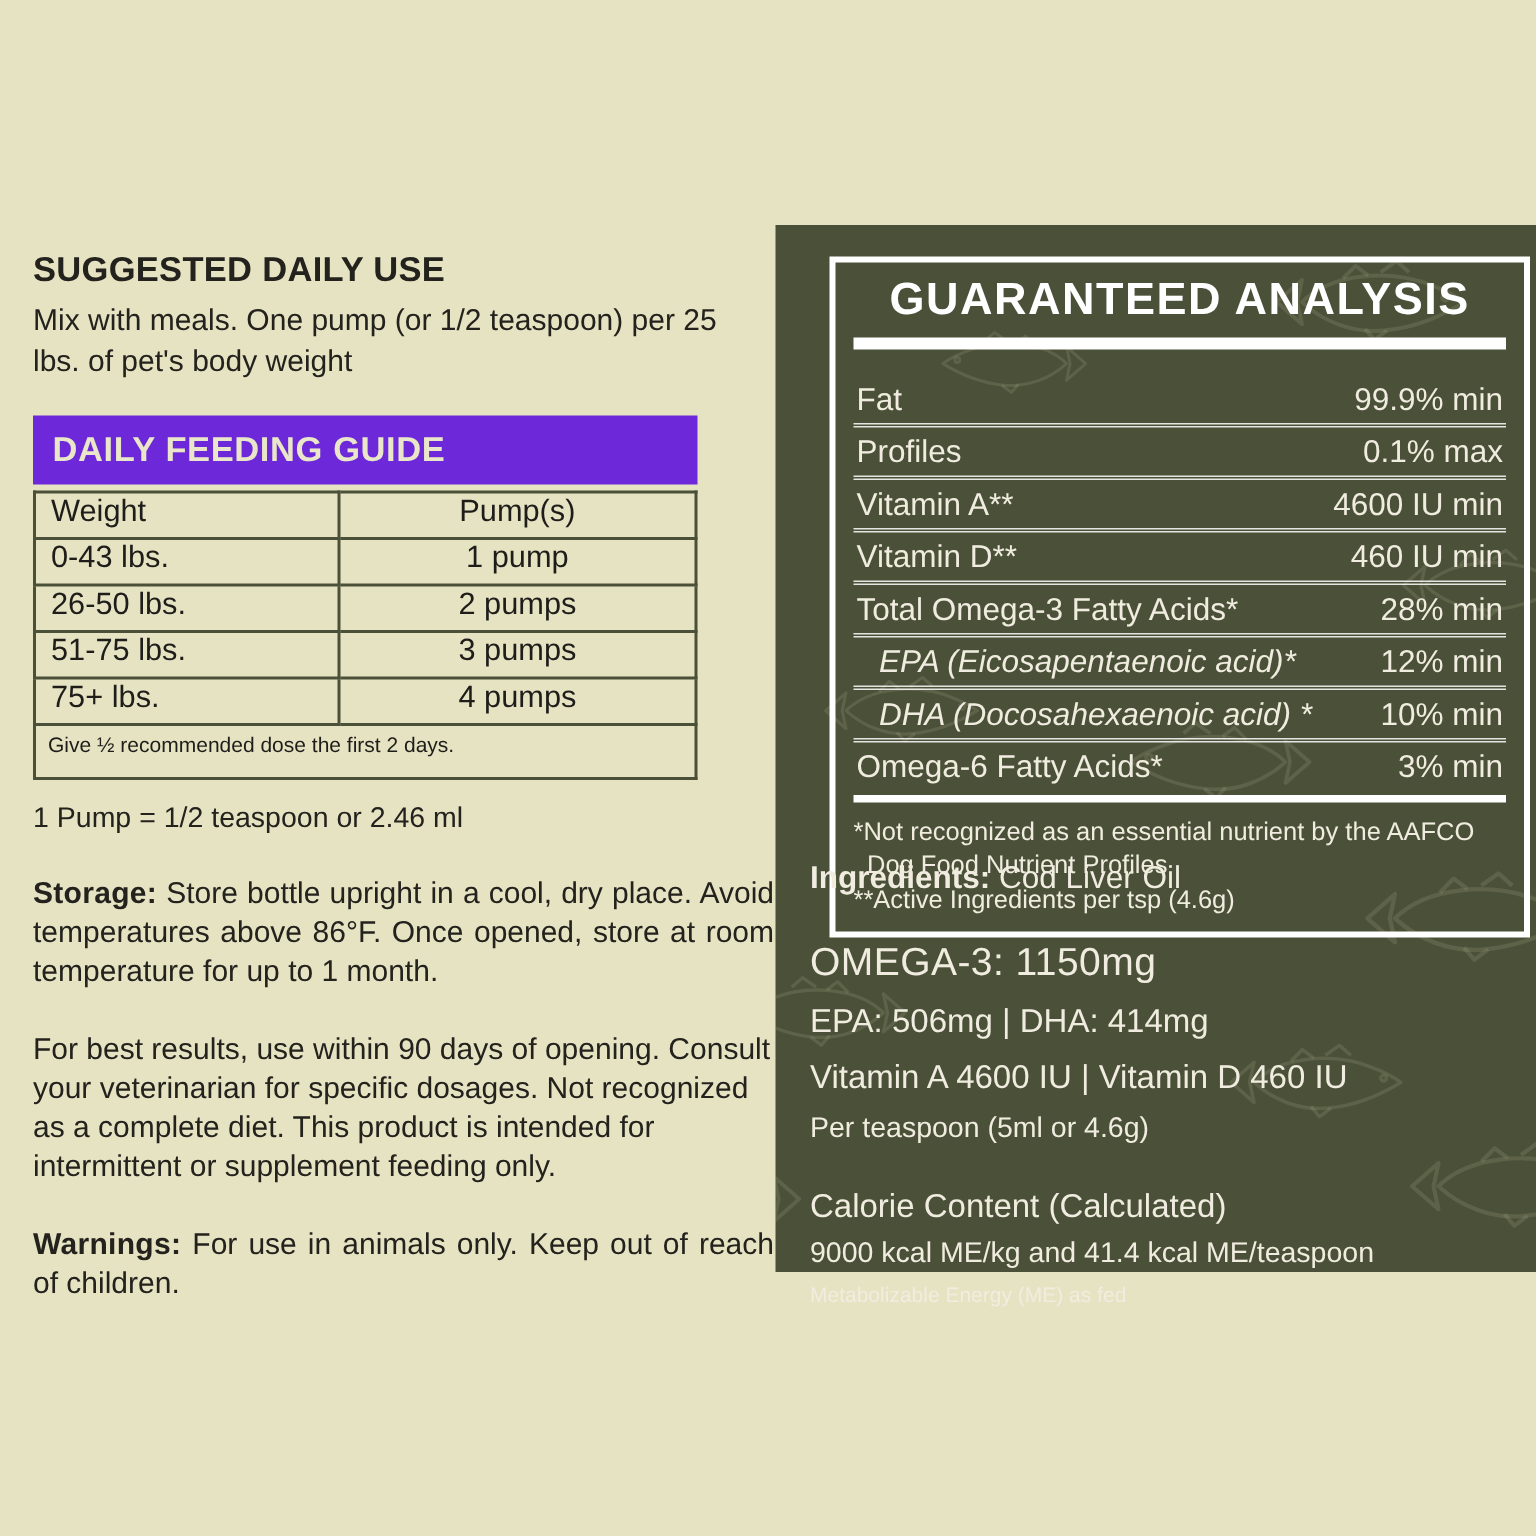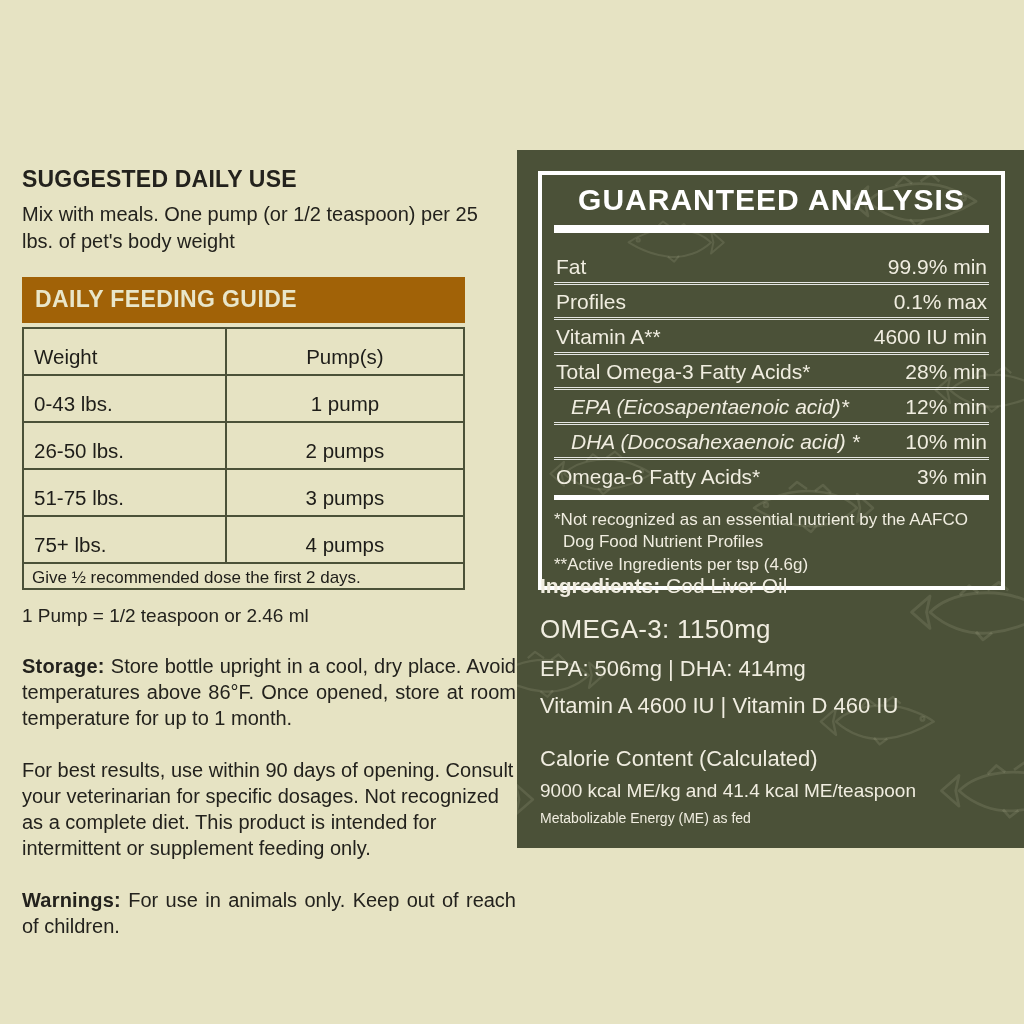--- a/index.html
+++ b/index.html
@@ -12,44 +12,44 @@
   }
   .canvas{position:relative;width:1024px;height:1024px;overflow:hidden;}
 
   
   .left-col{position:absolute;left:22px;top:166px;width:494px;}
   .sdu-heading{font-size:23px;font-weight:bold;margin:0;letter-spacing:.2px;}
   .intro{font-size:20px;line-height:1.35;margin:8px 0 0;width:482px;}
 
   .fg{margin-top:22px;width:443px;}
   .fg-band{
-    background:#a16207;color:#e9e6c9;
+    background:#6d28d9;color:#e9e6c9;
     font-weight:bold;font-size:23px;letter-spacing:.4px;
     padding:9px 0 10px 13px;
   }
   .fg-table{width:100%;border-collapse:collapse;margin-top:4px;font-size:20.5px;color:#1e1d19;}
-  .fg-table td{border:2px solid #4b5138;padding:16px 10px 5px;background:#e6e3c3;}
+  .fg-table td{border:2px solid #4b5138;padding:0 10px 5px;background:#e6e3c3;}
   .fg-table td.col-weight{width:46%;}
   .fg-table td.col-pumps{text-align:center;border-radius:17px;}
-  .fg-table td.fg-footnote{font-size:17px;padding:4px 8px 0;}
+  .fg-table td.fg-footnote{font-size:14px;padding:4px 8px 14px;}
 
   .pump-note{font-size:19px;margin:15px 0 0;}
   .para{font-size:20px;line-height:1.3;margin:26px 0 0;width:494px;}
   .para b{letter-spacing:.2px;}
   .justify{text-align:justify;}
 
   
   .panel{
     position:absolute;left:517px;top:150px;width:507px;height:698px;
     background:#4b5138;color:#f0ede0;
   }
   .fish-layer{position:absolute;inset:0;pointer-events:none;}
 
   .ga-box{
-    position:absolute;left:21px;top:21px;width:467px;
+    position:absolute;left:36px;top:21px;width:467px;
     border:4px solid #ffffff;box-sizing:border-box;
     padding:5px 12px 10px;
   }
   .ga-title{
     font-size:30px;font-weight:bold;color:#ffffff;text-align:center;
     letter-spacing:1px;margin:3px 0 8px;white-space:nowrap;
   }
   .ga-bar{height:8px;background:#ffffff;}
   .ga-rows{margin-top:17px;}
   .ga-row{
@@ -58,21 +58,21 @@
     border-bottom:3px double rgba(255,255,255,.85);
   }
   .ga-row.indent .ga-label{padding-left:15px;font-style:italic;}
   .ga-value{white-space:nowrap;padding-left:12px;}
   .ga-bar-bottom{height:5px;background:#ffffff;margin-top:3px;}
   .ga-footnotes{margin-top:9px;font-size:17px;line-height:1.32;}
   .ga-footnote{padding-left:9px;text-indent:-9px;}
 
   .panel-lines{position:absolute;left:23px;top:424px;width:464px;}
   .line-ingredients{font-size:21px;margin:0;}
-  .line-omega3{font-size:26px;margin:16px 0 0;letter-spacing:.3px;}
+  .line-omega3{font-size:26px;margin:28px 0 0;letter-spacing:.3px;}
   .line-epa-dha{font-size:22px;margin:11px 0 0;}
   .line-vitamins{font-size:22px;margin:11px 0 0;}
   .line-per-tsp{font-size:19px;margin:11px 0 0;}
   .line-cal-head{font-size:22px;margin:27px 0 0;}
   .line-cal-1{font-size:19px;margin:8px 0 0;}
   .line-cal-2{font-size:14px;margin:8px 0 2px;}
 </style>
 </head>
 <body>
 
@@ -157,20 +157,24 @@
           </div>
           <div class="ga-row">
             <span class="ga-label">Profiles</span>
             <span class="ga-value">0.1% max</span>
           </div>
           <div class="ga-row">
             <span class="ga-label">Vitamin A**</span>
             <span class="ga-value">4600 IU min</span>
           </div>
           <div class="ga-row">
+            <span class="ga-label">Vitamin D**</span>
+            <span class="ga-value">460 IU min</span>
+          </div>
+          <div class="ga-row">
             <span class="ga-label">Total Omega-3 Fatty Acids*</span>
             <span class="ga-value">28% min</span>
           </div>
           <div class="ga-row indent">
             <span class="ga-label">EPA (Eicosapentaenoic acid)*</span>
             <span class="ga-value">12% min</span>
           </div>
           <div class="ga-row indent">
             <span class="ga-label">DHA (Docosahexaenoic acid) *</span>
             <span class="ga-value">10% min</span>
@@ -185,18 +189,19 @@
           <div class="ga-footnote">*Not recognized as an essential nutrient by the AAFCO Dog Food Nutrient Profiles</div>
           <div class="ga-footnote">**Active Ingredients per tsp (4.6g)</div>
         </div>
     </div>
 
     <div class="panel-lines">
       <p class="line-ingredients"><b>Ingredients:</b> <span>Cod Liver Oil</span></p>
       <p class="line-omega3">OMEGA-3: 1150mg</p>
       <p class="line-epa-dha">EPA: 506mg  |  DHA: 414mg</p>
       <p class="line-vitamins">Vitamin A 4600 IU  |  Vitamin D 460 IU</p>
+      <p class="line-per-tsp">Per teaspoon (5ml or 4.6g)</p>
       <p class="line-cal-head">Calorie Content (Calculated)</p>
       <p class="line-cal-1">9000 kcal ME/kg and 41.4 kcal ME/teaspoon</p>
       <p class="line-cal-2">Metabolizable Energy (ME) as fed</p>
     </div>
   </div>
 </div>
 
 </body></html>

